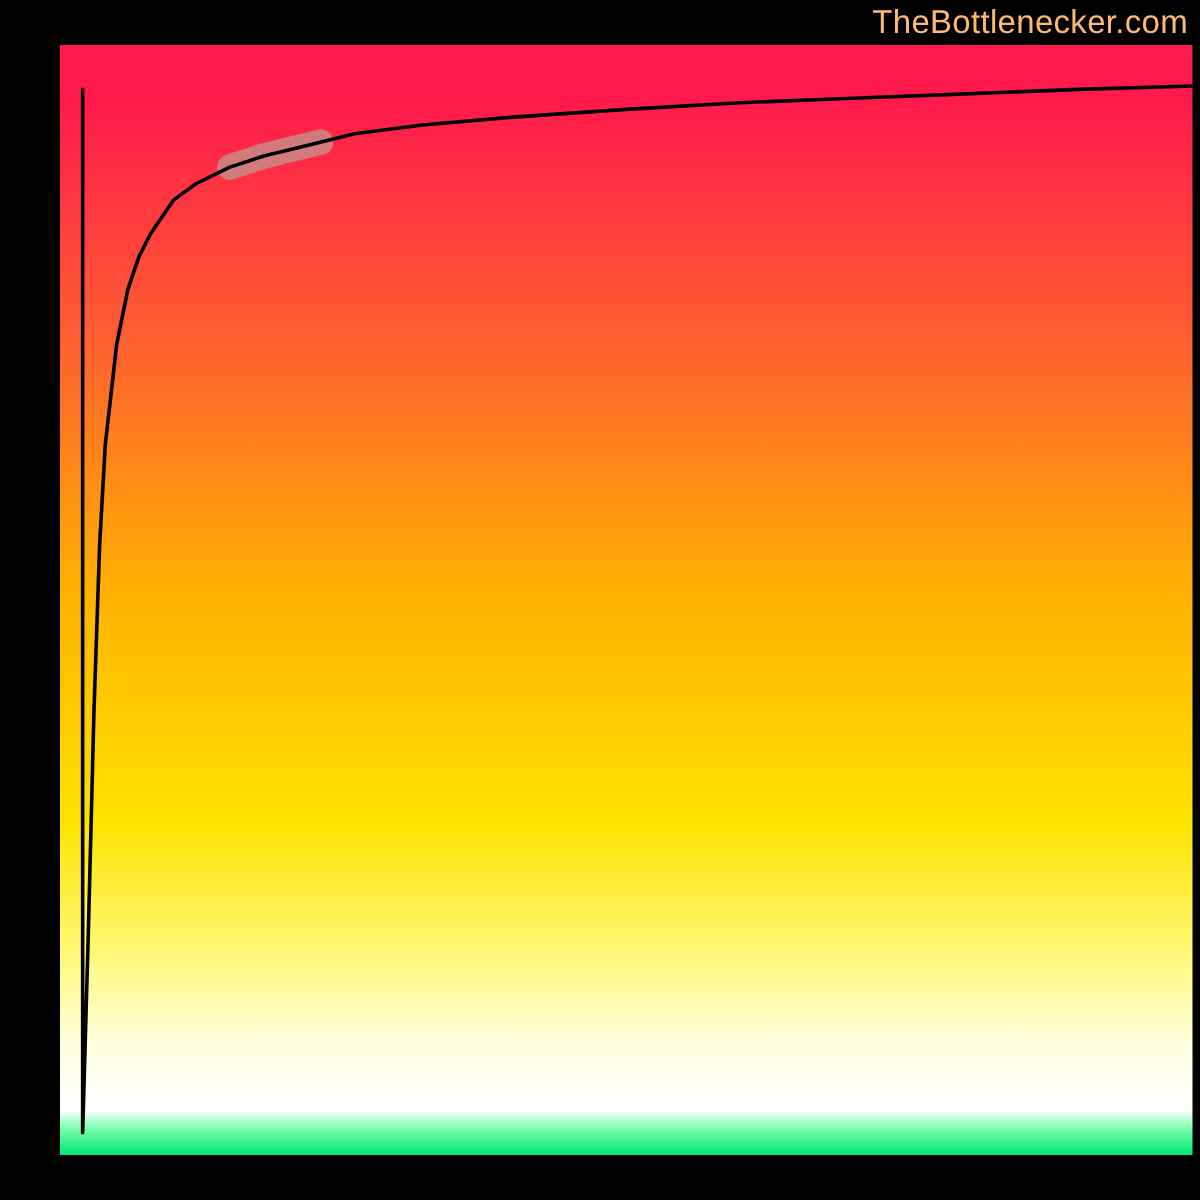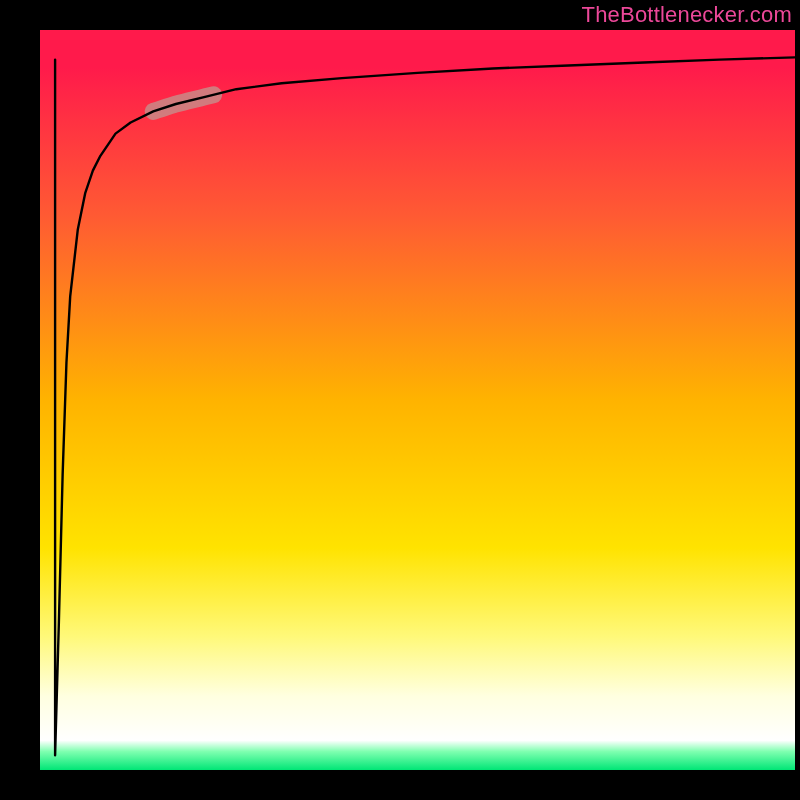--- a/index.html
+++ b/index.html
@@ -22,21 +22,21 @@
     position: absolute;
     inset: 0;
     width: 800px;
     height: 800px;
     display: block;
   }
   .attribution {
     position: absolute;
     top: 2px;
     right: 8px;
-    color: #ec4899;
+    color: #fdba74;
     font-size: 22px;
     letter-spacing: 0.2px;
     font-weight: 400;
     user-select: text;
   }
 </style>
 </head>
 <body>
 
 <div class="canvas-wrap">

